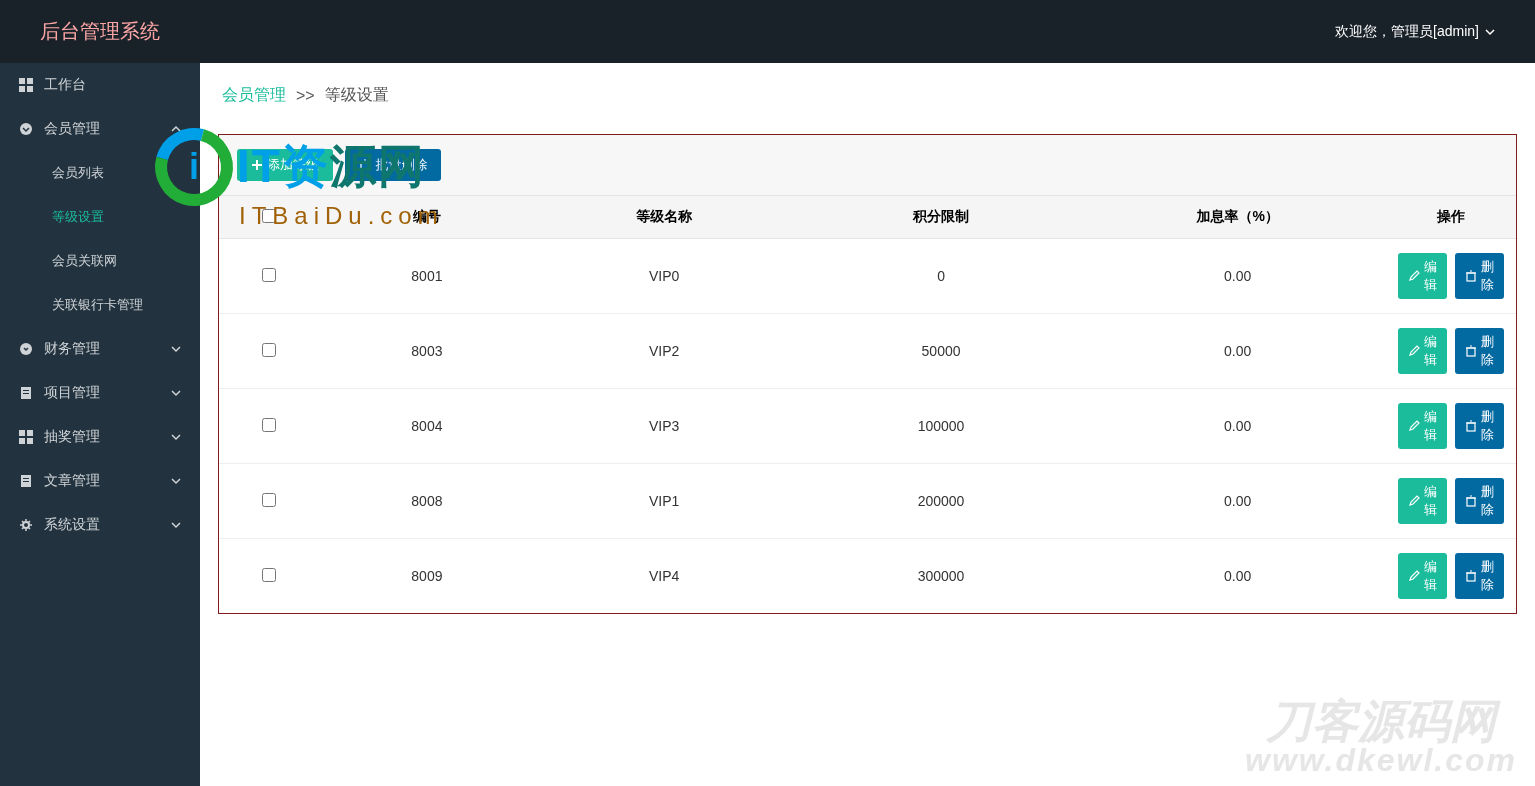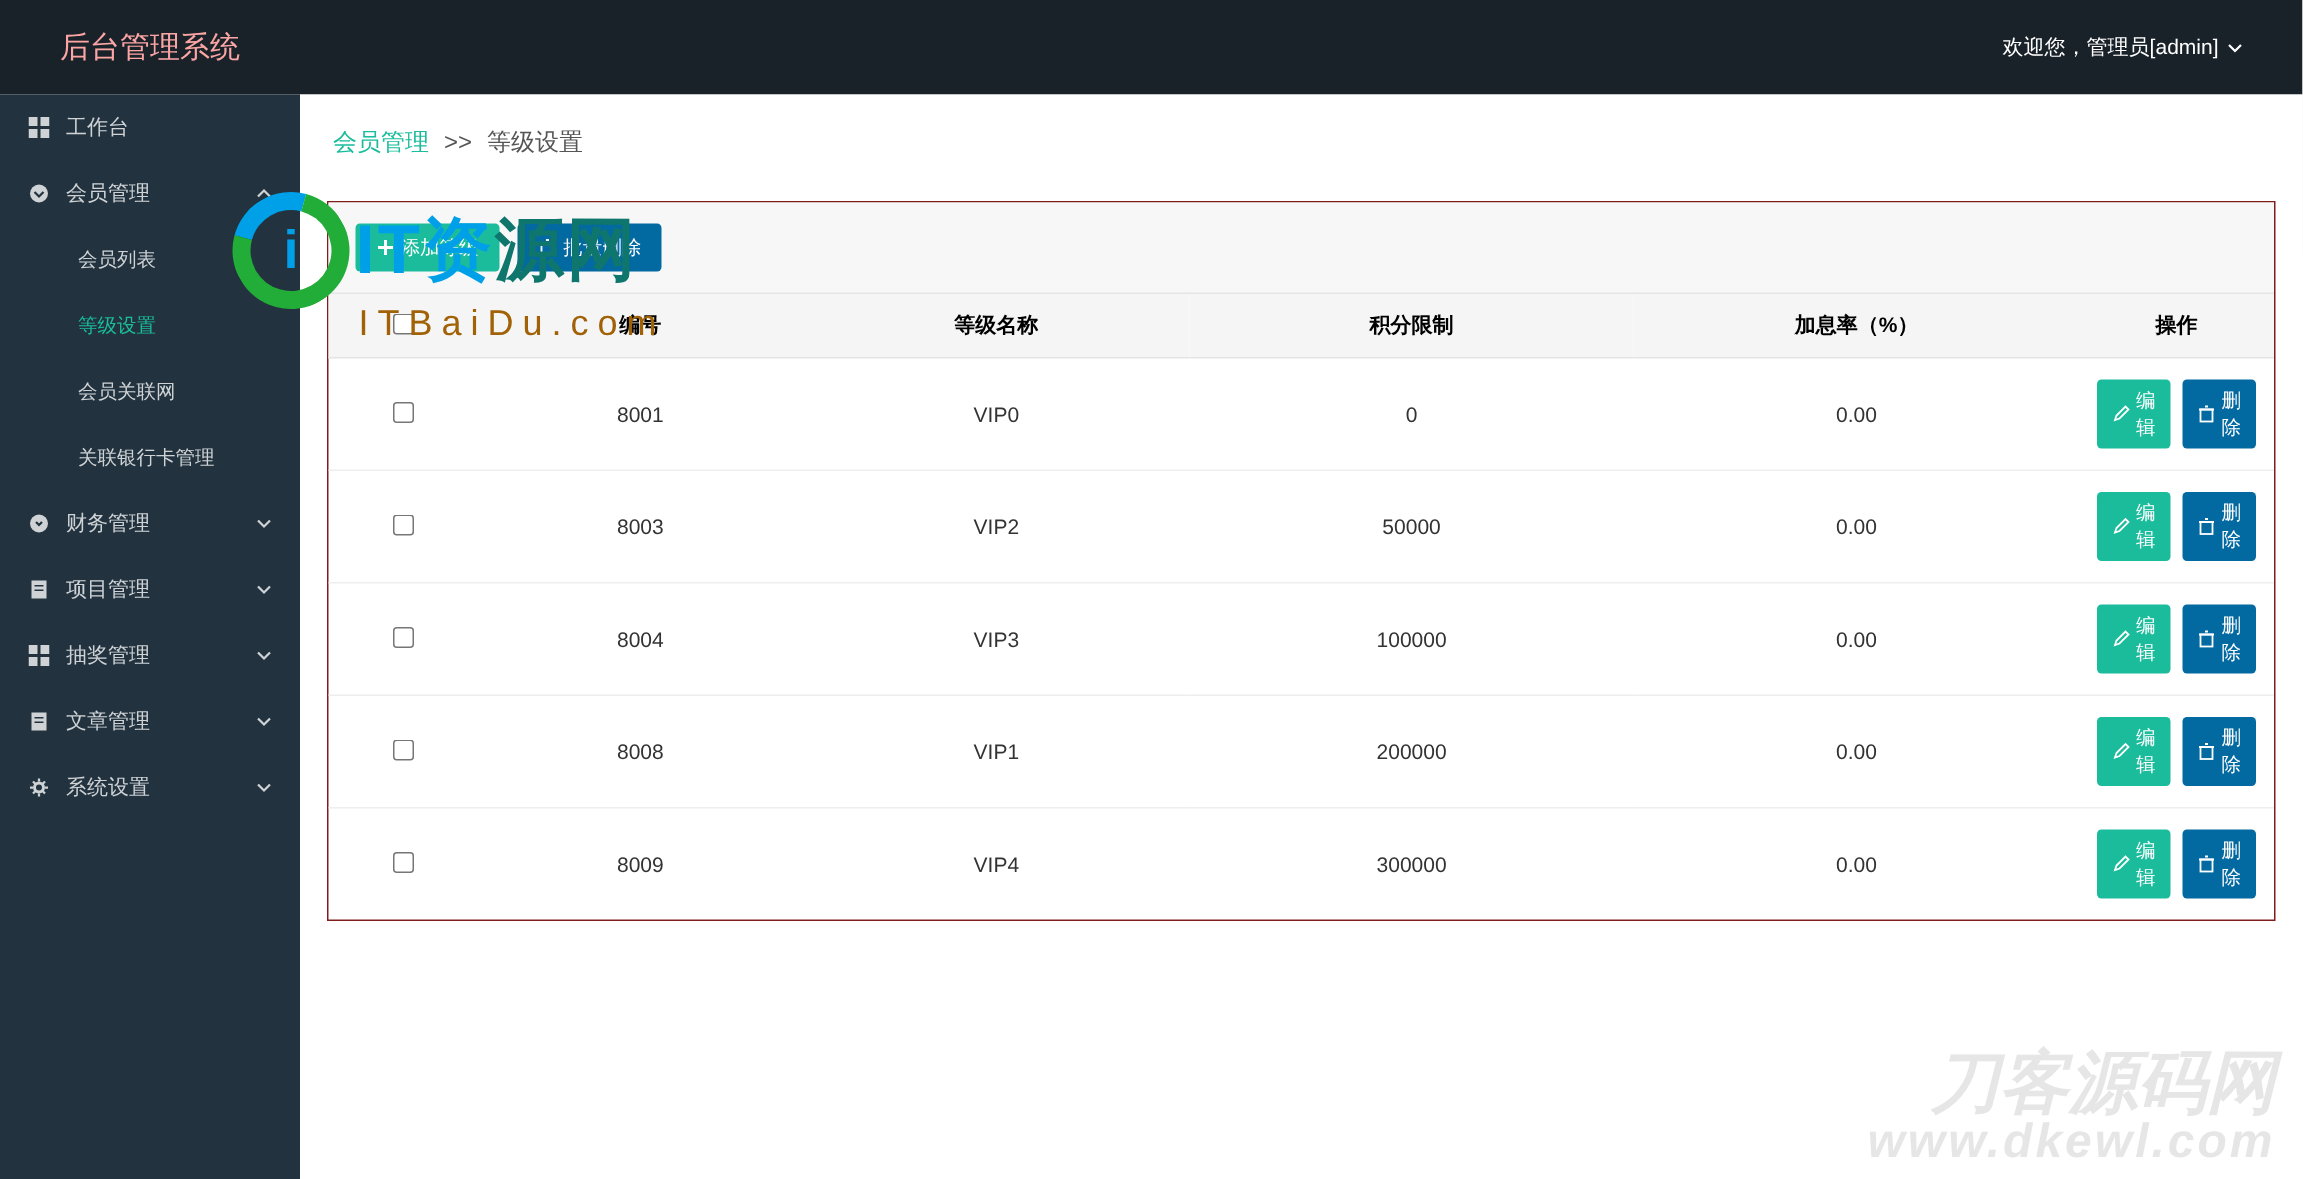--- a/index.html
+++ b/index.html
@@ -199,21 +199,21 @@
     }
     .watermark {
       position: absolute;
       right: 18px;
       bottom: 10px;
       color: #e6e6e6;
       font-size: 46px;
       font-weight: bold;
       font-style: italic;
       line-height: 1;
-      text-align: right;
+      text-align: center;
       pointer-events: none;
     }
     .watermark .small {
       font-size: 32px;
       display: block;
       letter-spacing: 2px;
     }
     svg { display: block; }
   </style>
 </head>

